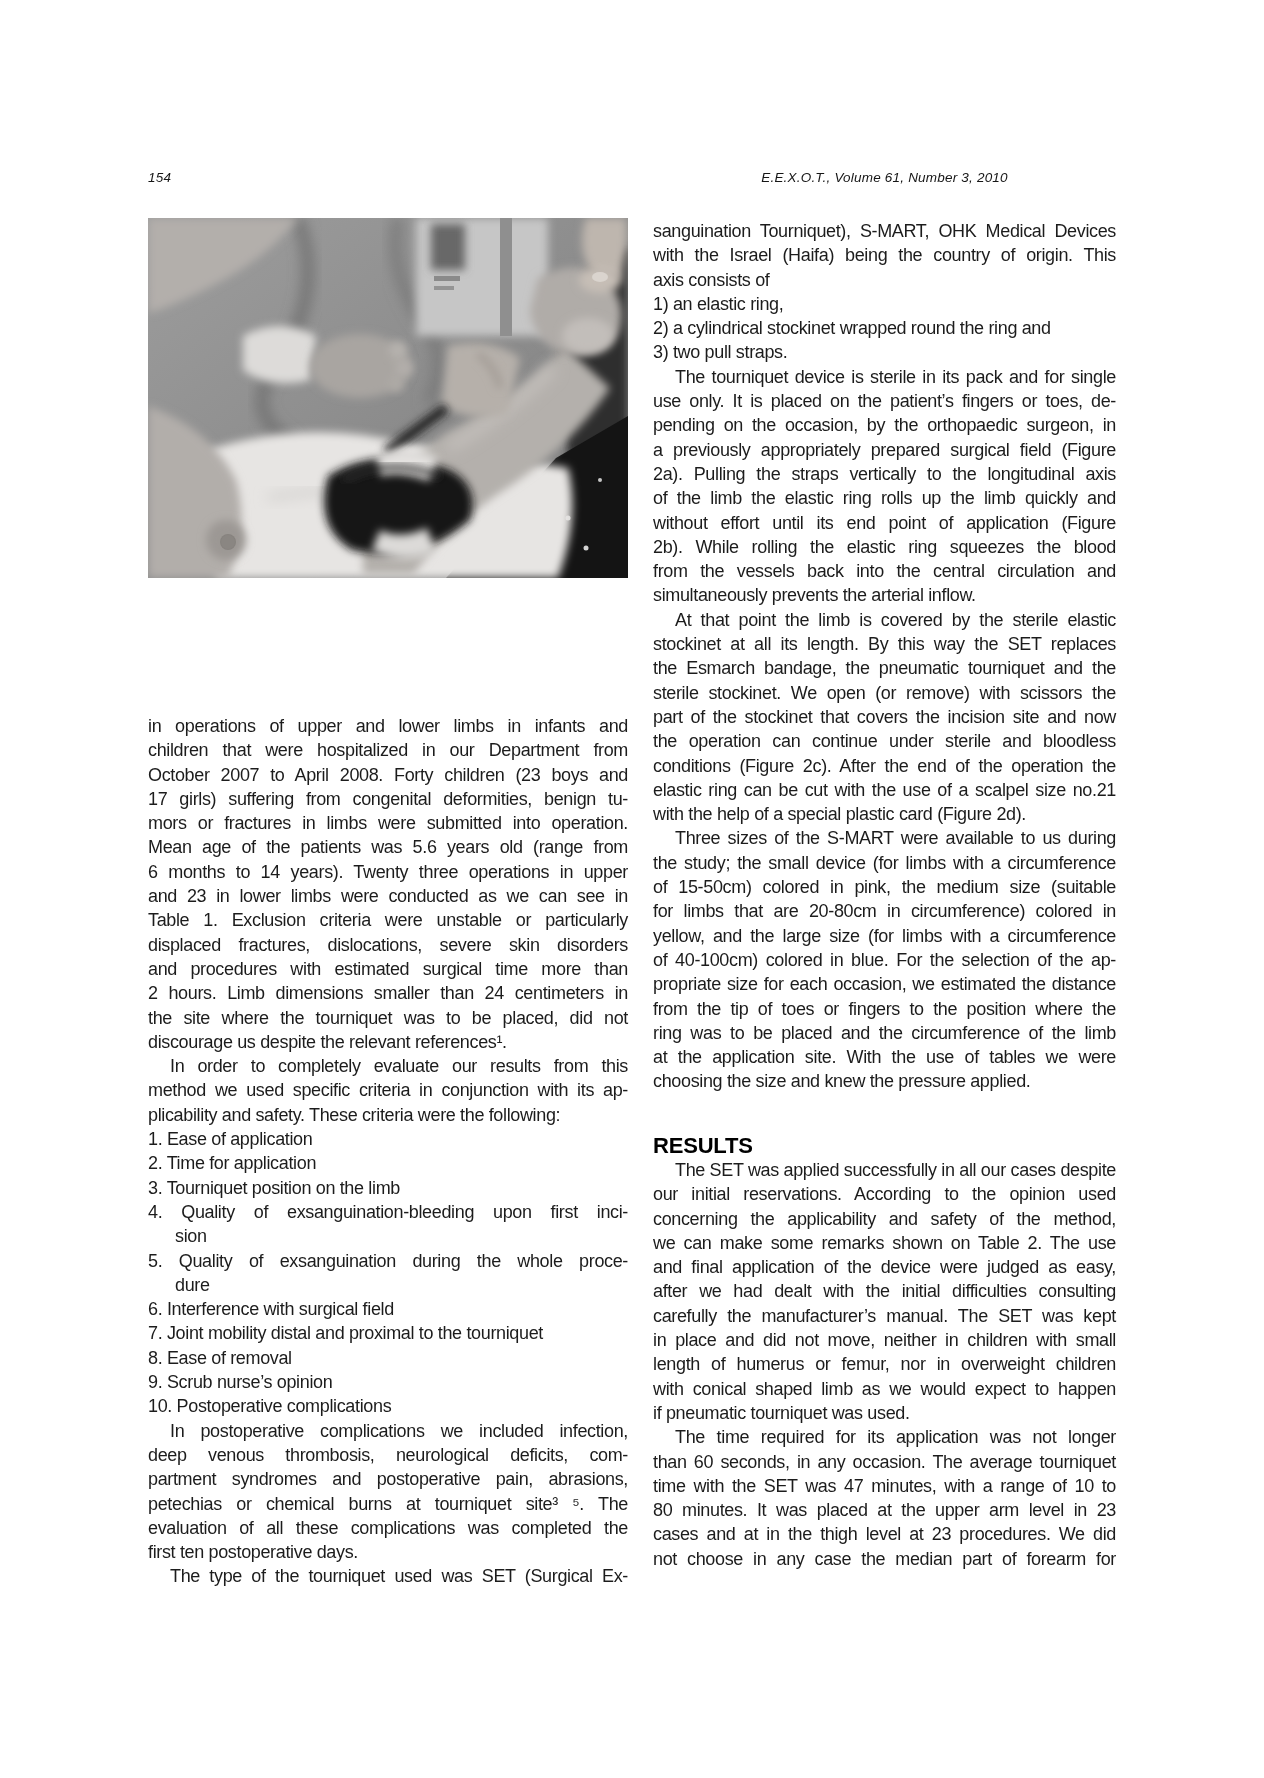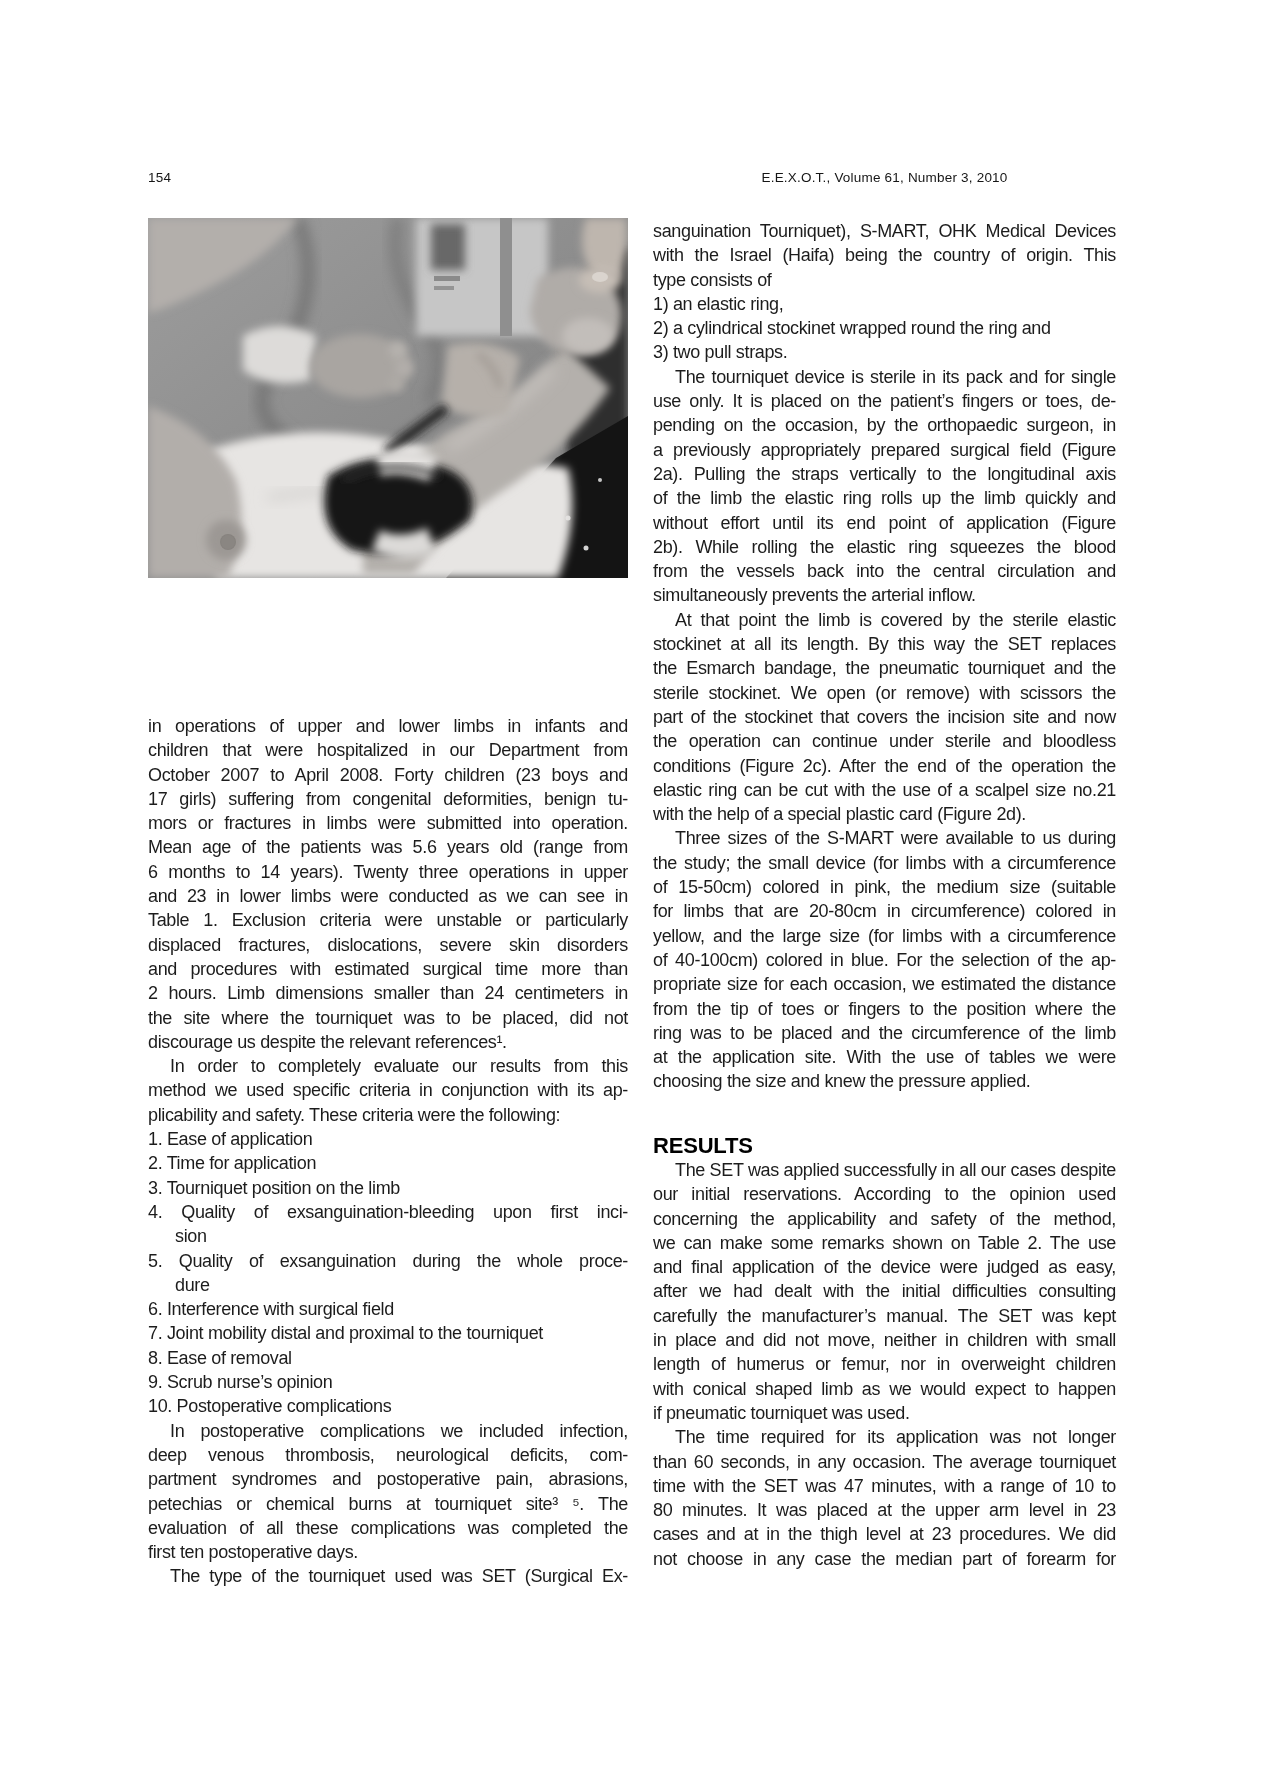--- a/index.html
+++ b/index.html
@@ -2,21 +2,21 @@
 <html><head>
 <meta charset="utf-8">
 <style>
   * { margin:0; padding:0; box-sizing:border-box; }
   html,body { background:#dcdcdc; }
   .page {
     position:relative; width:1264px; height:1778px; margin:0 auto;
     background:#ffffff; color:#1d1d1d; overflow:hidden;
     font-family:"Liberation Sans","DejaVu Sans",sans-serif;
   }
-  .hdr { position:absolute; top:170px; font-size:13.5px; color:#161616; letter-spacing:0.2px; }
+  .hdr { position:absolute; top:170px; font-size:13.5px; color:#161616; letter-spacing:0.2px;font-style:italic; }
   .hdr-left  { left:148px; }
   .hdr-right { left:653px; width:463px; text-align:center; }
 
   .photo-wrap { position:absolute; left:148px; top:218px; width:480px; height:360px; background:#8c8c8c; overflow:hidden; }
   .photo-wrap svg { display:block; width:480px; height:360px; }
 
   .caption { position:absolute; left:148px; top:599px; width:480px;
              font-size:16px; line-height:23px; letter-spacing:-0.2px; color:#1c1c1c; }
   .caption .cap-bold { font-weight:bold; margin-right:7px; }
 
@@ -148,21 +148,21 @@
       <div class="line">petechias or chemical burns at tourniquet site³&nbsp;⁵. The</div>
       <div class="line">evaluation of all these complications was completed the</div>
       <div class="line end">first ten postoperative days.</div>
       <div class="line ind1">The type of the tourniquet used was SET (Surgical Ex-</div>
     </div>
 
   <div class="col right-col">
     <div>
         <div class="line">sanguination Tourniquet), S-MART, OHK Medical Devices</div>
         <div class="line">with the Israel (Haifa) being the country of origin. This</div>
-        <div class="line end">type consists of</div>
+        <div class="line end">axis consists of</div>
         <div class="line end">1) an elastic ring,</div>
         <div class="line end">2) a cylindrical stockinet wrapped round the ring and</div>
         <div class="line end">3) two pull straps.</div>
         <div class="line ind1">The tourniquet device is sterile in its pack and for single</div>
         <div class="line">use only. It is placed on the patient’s fingers or toes, de-</div>
         <div class="line">pending on the occasion, by the orthopaedic surgeon, in</div>
         <div class="line">a previously appropriately prepared surgical field (Figure</div>
         <div class="line">2a). Pulling the straps vertically to the longitudinal axis</div>
         <div class="line">of the limb the elastic ring rolls up the limb quickly and</div>
         <div class="line">without effort until its end point of application (Figure</div>

